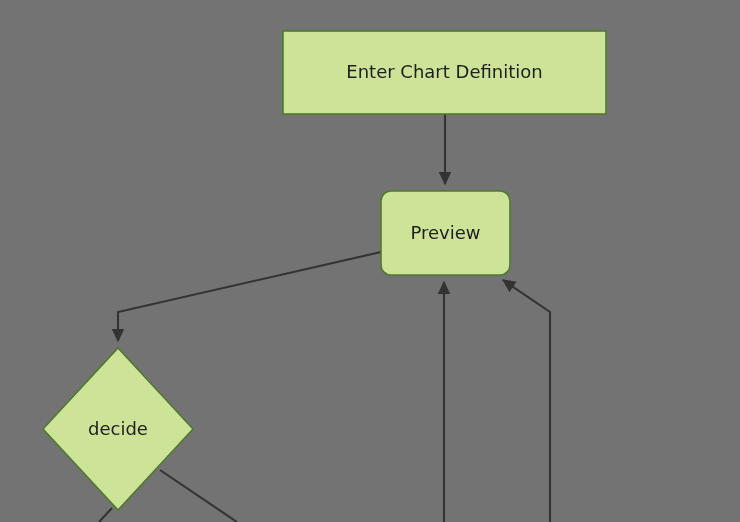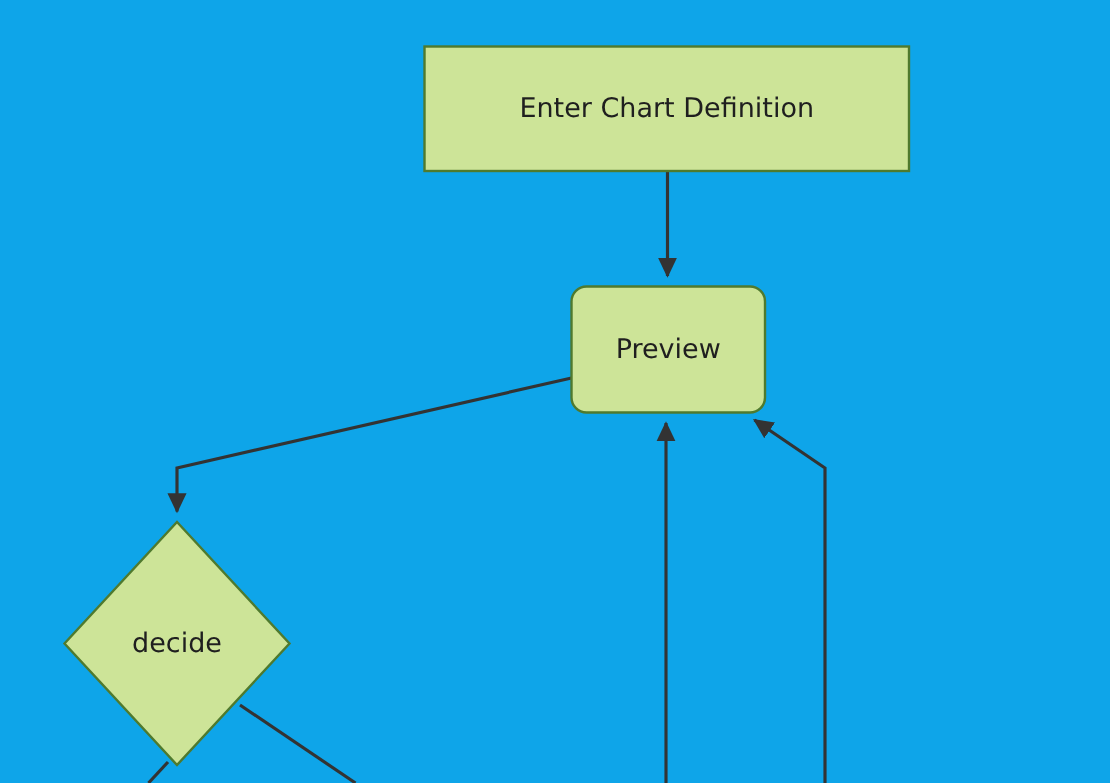--- a/index.html
+++ b/index.html
@@ -8,21 +8,21 @@
     background: #ffffff;
   }
   body {
     font-family: "DejaVu Sans", sans-serif;
   }
   #canvas-wrap {
     position: relative;
     width: 740px;
     height: 522px;
     overflow: hidden;
-    background: #0ea5e9;
+    background: #737373;
   }
   #flowchart-svg {
     position: absolute;
     top: 0;
     left: 0;
     width: 740px;
     height: 522px;
     display: block;
   }
   .node-shape {

